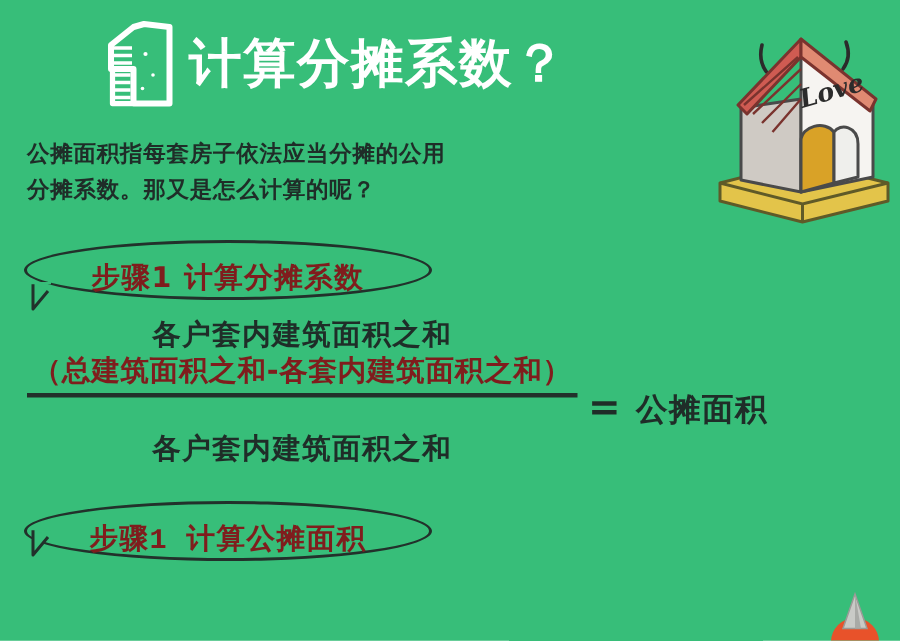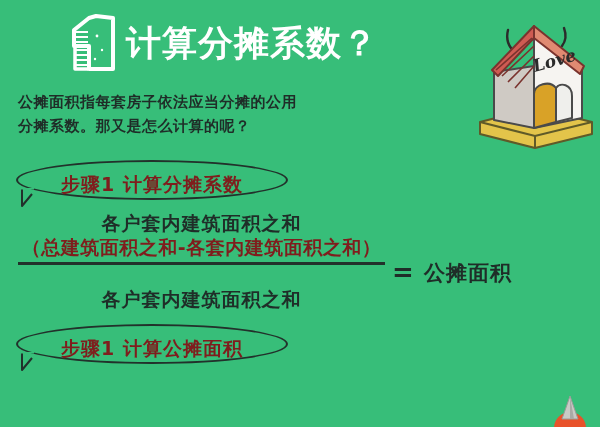--- a/index.html
+++ b/index.html
@@ -78,21 +78,21 @@
     align-items: flex-end;
     justify-content: center;
     white-space: nowrap;
   }
   .bubble-tail {
     position: absolute;
     width: 18px; height: 20px;
   }
   #badge-1 { left: 16px; top: 160px; width: 272px; height: 40px; }
   #badge-1-tail { left: 20px; top: 188px; }
-  #badge-2 { left: 16px; top: 324px; width: 272px; height: 40px; }
+  #badge-2 { left: 16px; top: 334px; width: 272px; height: 40px; font-family: Liberation Mono, monospace; }
   #badge-2-tail { left: 20px; top: 352px; }
 
   
   #formula-1 {
     position: absolute;
     left: 0; top: 210px;
     width: 600px; height: 100px;
   }
   #fraction {
     position: absolute;

